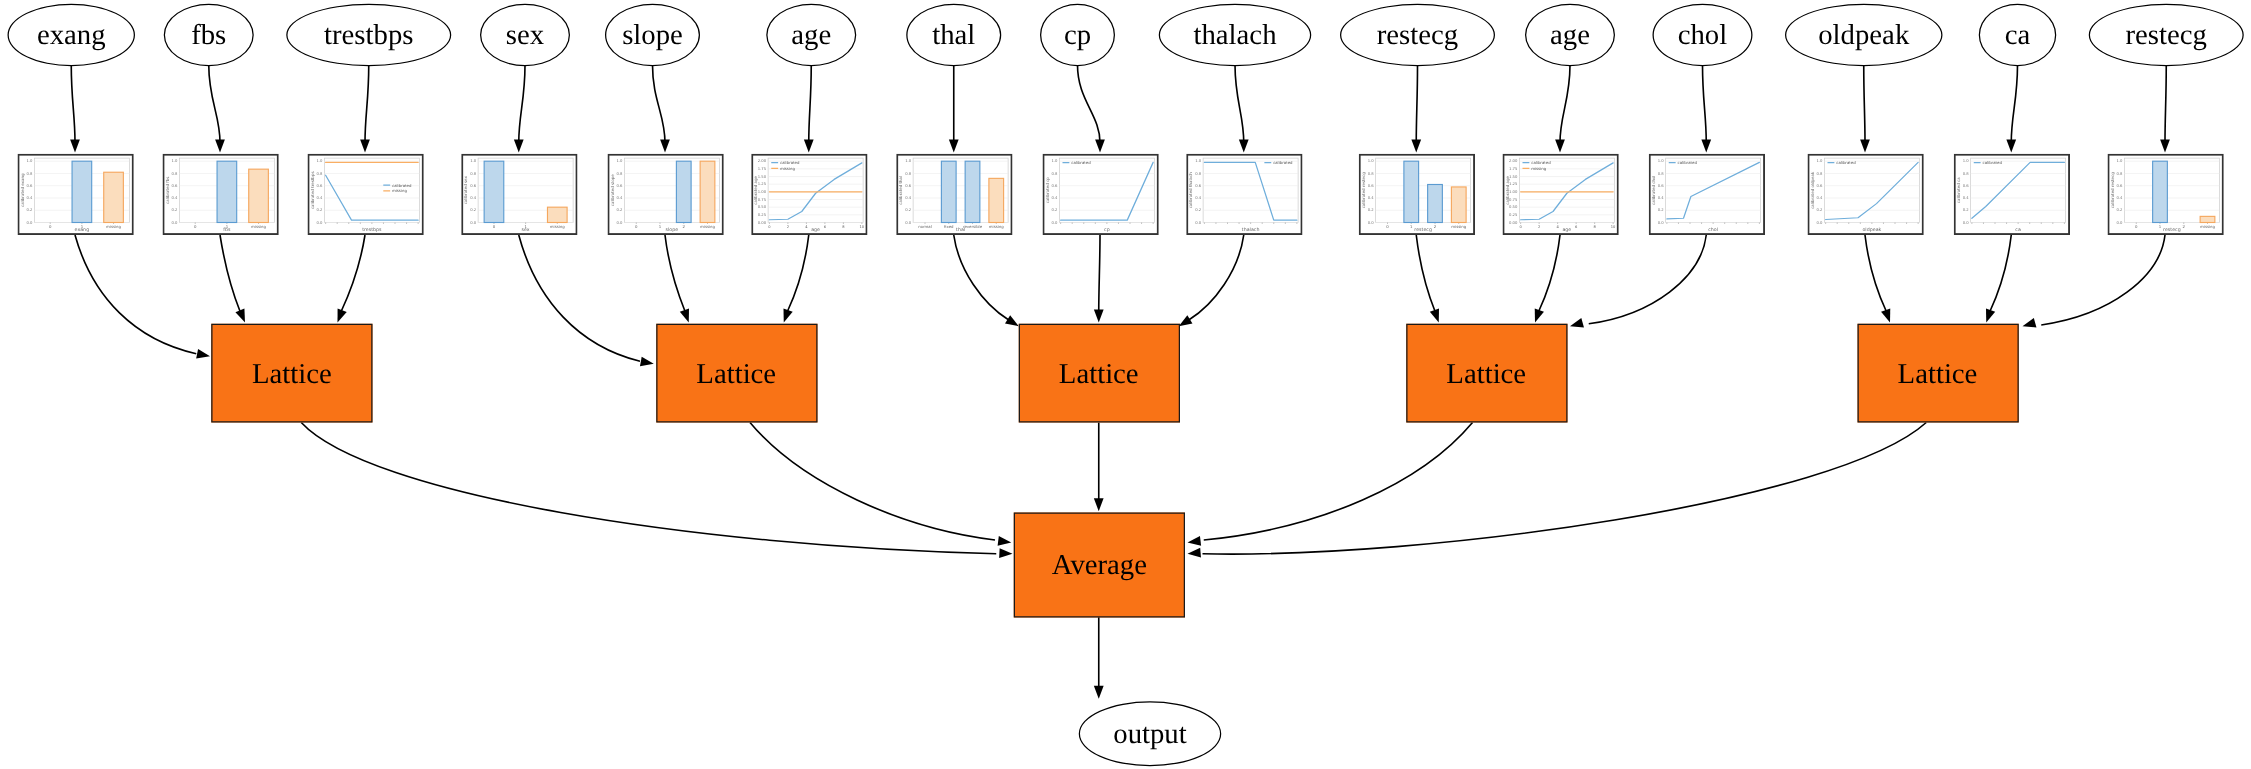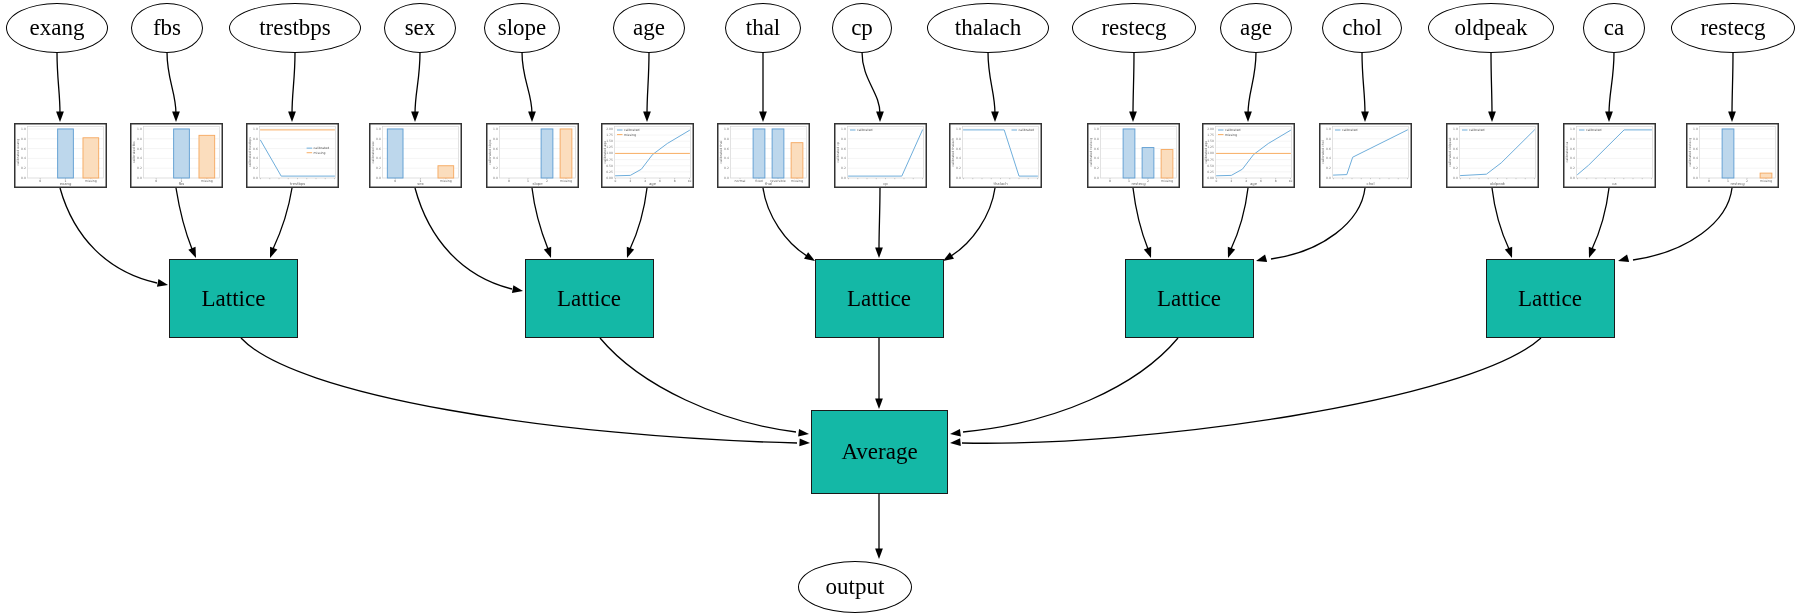--- a/index.html
+++ b/index.html
@@ -2,21 +2,21 @@
 <html><head>
 <meta charset="utf-8">
 <style>
   html,body{margin:0;padding:0;background:#ffffff;}
   .canvas{position:relative;width:1801px;height:615px;background:#fff;
           font-family:"Liberation Serif",serif;overflow:hidden;}
   #edges{position:absolute;left:0;top:0;}
   .ellipse{position:absolute;border:1.4px solid #000;border-radius:50%;background:#fff;
            display:flex;align-items:center;justify-content:center;font-size:23px;color:#000;
            box-sizing:border-box;}
-  .box{position:absolute;border:1.5px solid #1a1a1a;background:#14b8a6;
+  .box{position:absolute;border:1.5px solid #1a1a1a;background:#f97316;
        display:flex;align-items:center;justify-content:center;font-size:23px;color:#000;
        box-sizing:border-box;}
   svg.chart{position:absolute;}
 </style>
 </head>
 <body>
 
 <div class="canvas">
   <svg id="edges" width="1801" height="615">
       <path d="M 57,52 C 57,80 60,92 60,114" fill="none" stroke="#000000" stroke-width="1.3"></path>
@@ -88,21 +88,21 @@
       <path d="M 1178,338 C 1137,387 1056,423 963,432" fill="none" stroke="#000000" stroke-width="1.3"></path>
       <polygon points="950,434 959.9605404437008,428.8767555134075 960.8898731645246,436.6211948536055" fill="#000000"></polygon>
       <path d="M 1541,338 C 1470,402 1140,447 962,443" fill="none" stroke="#000000" stroke-width="1.3"></path>
       <polygon points="950,443 960.155554057726,438.2750955797388 960.7775667915325,446.05025475232054" fill="#000000"></polygon>
       <path d="M 879,488 L 879,550" fill="none" stroke="#000000" stroke-width="1.3"></path>
       <polygon points="879,559 875.1,548.5 882.9,548.5" fill="#000000"></polygon>
     </svg>
   <div class="box" id="average-box" style="left:811px;top:410px;width:137px;height:84px;">
     <span>Average</span>
   </div>
-  <div class="ellipse" id="output-ellipse" style="left:798px;top:561px;width:114px;height:52px;">
+  <div class="ellipse" id="output-ellipse" style="left:863px;top:561px;width:114px;height:52px;">
     <span>output</span>
   </div>
 <div class="ellipse" style="left: 6px; top: 3px; width: 102px; height: 50px;">
       <span>exang</span>
     </div>
     <div class="ellipse" style="left: 131px; top: 3px; width: 72px; height: 50px;">
       <span>fbs</span>
     </div>
     <div class="ellipse" style="left: 229px; top: 3px; width: 132px; height: 50px;">
       <span>trestbps</span>

